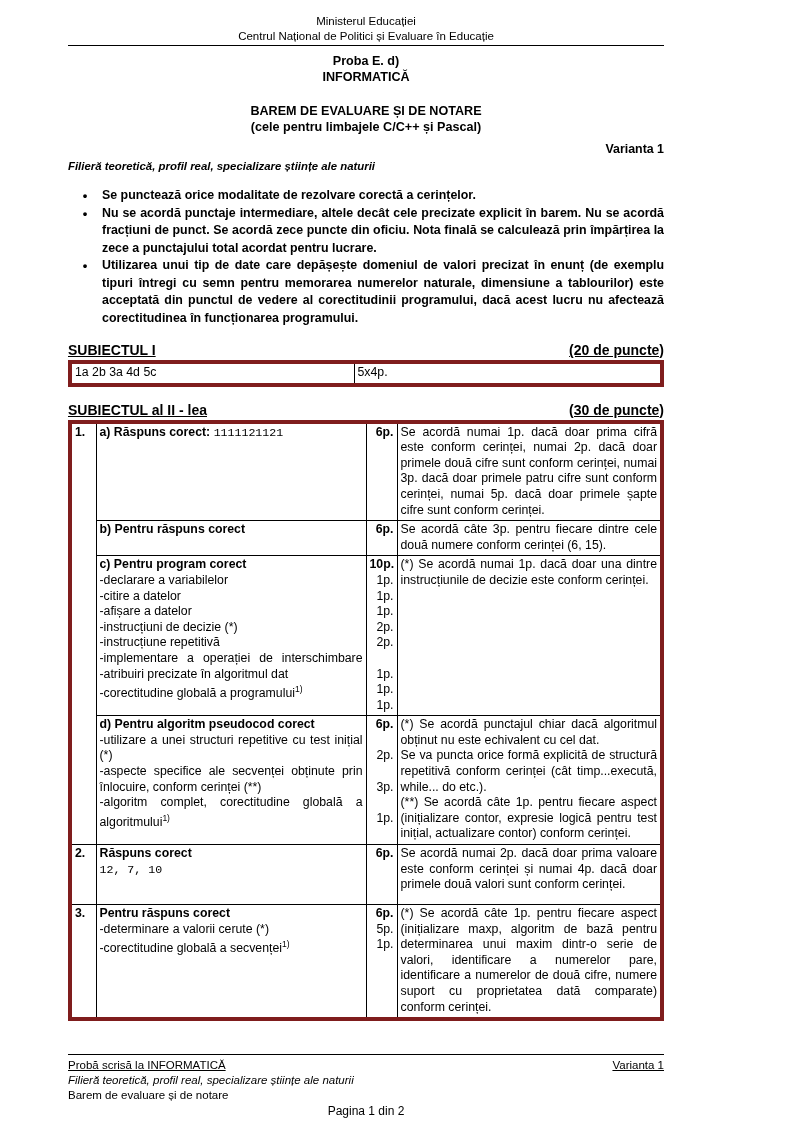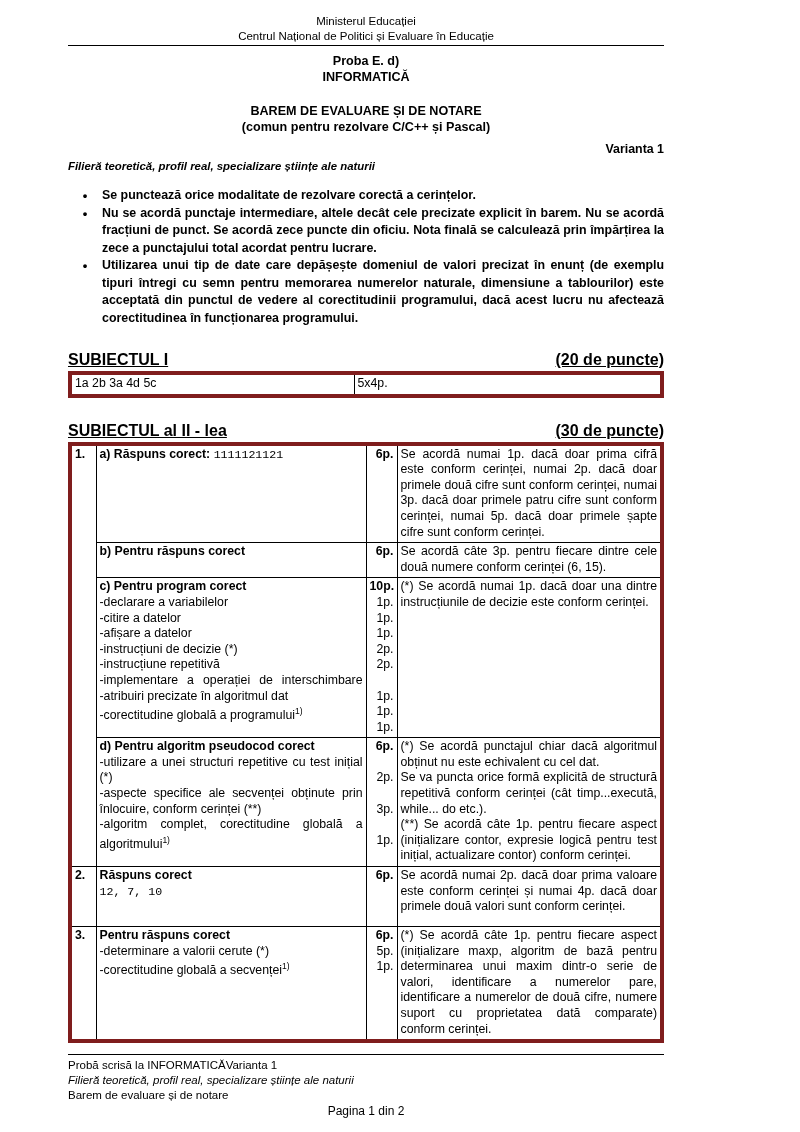--- a/index.html
+++ b/index.html
@@ -93,23 +93,23 @@
   .bullet .btxt {
     flex: 1 1 auto;
     text-align: justify;
   }
 
   
   .sec-head {
     display: flex;
     justify-content: space-between;
     align-items: flex-end;
-    font-size: 16px;
-    font-weight: bold;
-    margin-top: 24px;
+    font-size: 14px;
+    font-weight: bold;
+    margin-top: 15px;
     margin-bottom: 2px;
   }
   .sec-head .l, .sec-head .r { text-decoration: underline; }
 
   
   table.doc {
     width: 100%;
     border-collapse: collapse;
     table-layout: fixed;
   }
@@ -150,22 +150,24 @@
   
   .footer {
     position: absolute;
     left: 68px;
     right: 60px;
     bottom: 14px;
   }
   .footer-rule { border-top: 1.6px solid #000; margin-bottom: 3px; }
   .f-row {
     display: flex;
+    justify-content: space-between;
     font-size: 11.5px;
     line-height: 15px;
+    text-decoration: underline;
   }
   .f-ital { font-style: italic; font-size: 11.5px; line-height: 15px; }
   .f-plain { font-size: 11.5px; line-height: 15px; }
   .f-page { text-align: center; font-size: 12px; margin-top: 1px; }
 </style>
 </head>
 <body>
 
 <div class="page">
 
@@ -175,21 +177,21 @@
     <div class="hdr-rule"></div>
   </div>
 
   <div class="title-block">
     <div class="title-2">Proba E. d)</div>
     <div class="title-3">INFORMATICĂ</div>
   </div>
 
   <div class="barem-block">
     <div class="barem-1">BAREM DE EVALUARE ȘI DE NOTARE</div>
-    <div class="barem-2">(comun pentru rezolvare C/C++ și Pascal)</div>
+    <div class="barem-2">(cele pentru limbajele C/C++ și Pascal)</div>
   </div>
 
   <div class="varianta-top">Varianta 1</div>
   <div class="filiera-top">Filieră teoretică, profil real, specializare științe ale naturii</div>
 
   <div class="bullets">
     <div class="bullet">
       <span class="dot">•</span>
       <span class="btxt">Se punctează orice modalitate de rezolvare corectă a cerințelor.</span>
     </div>

